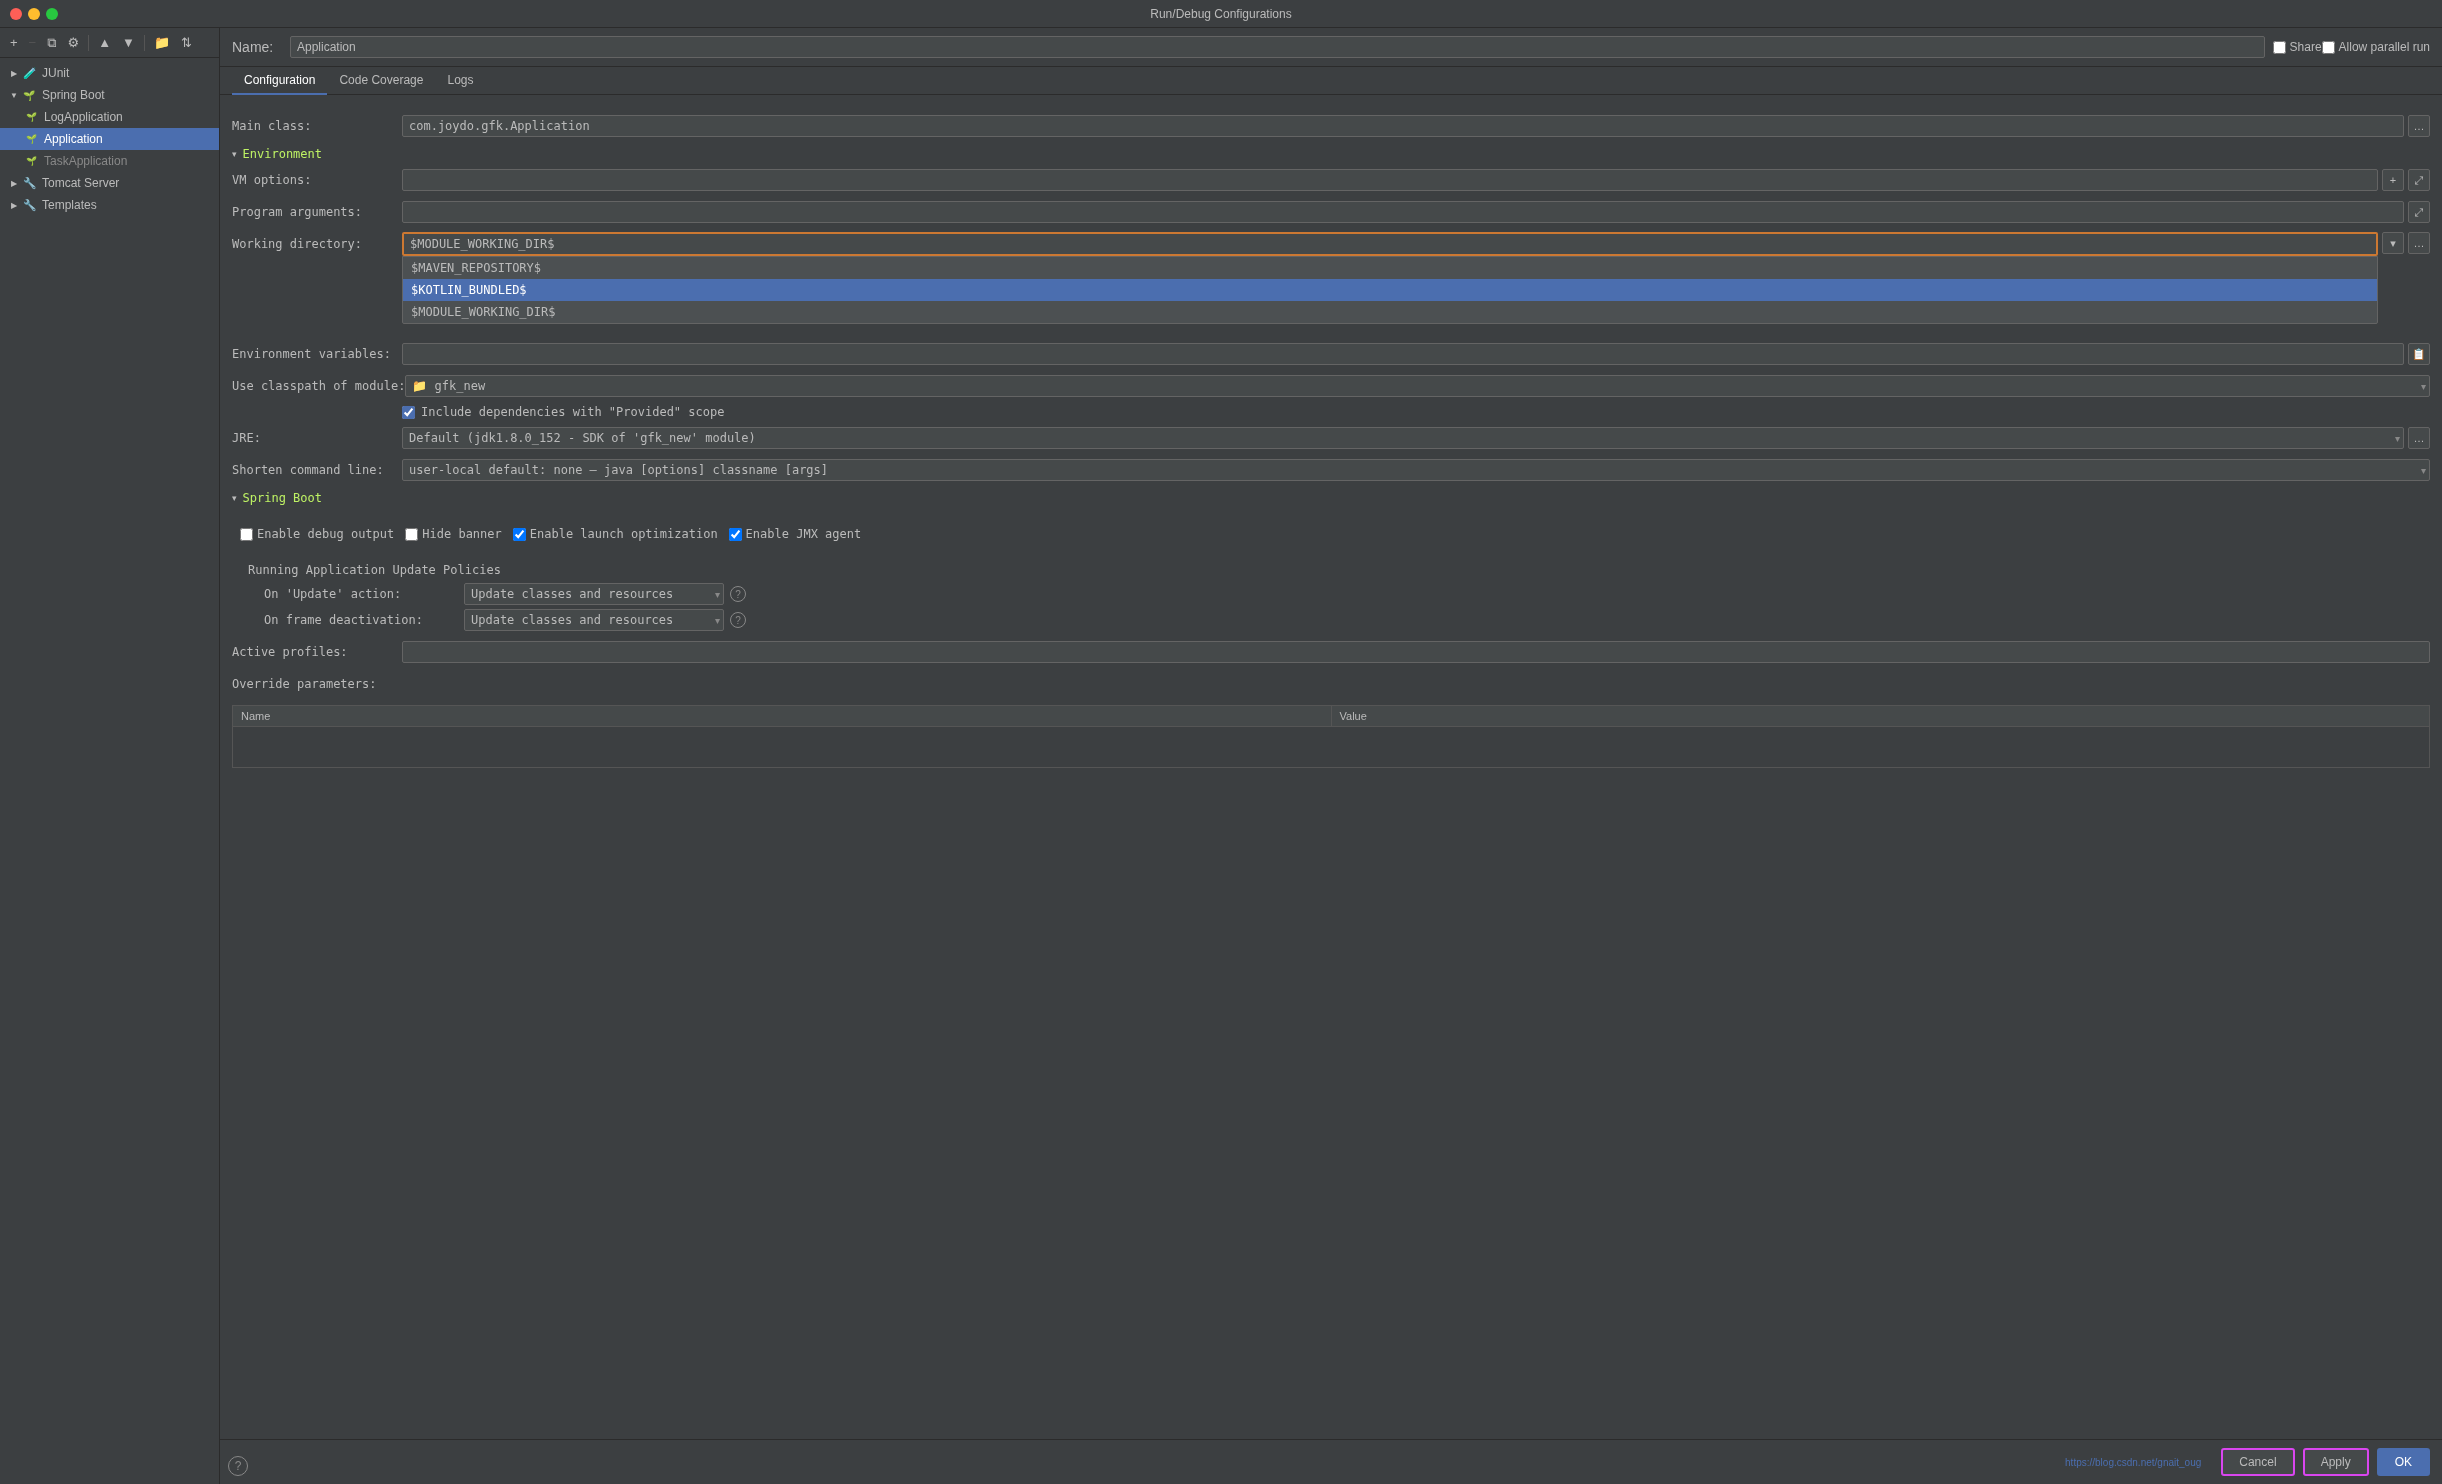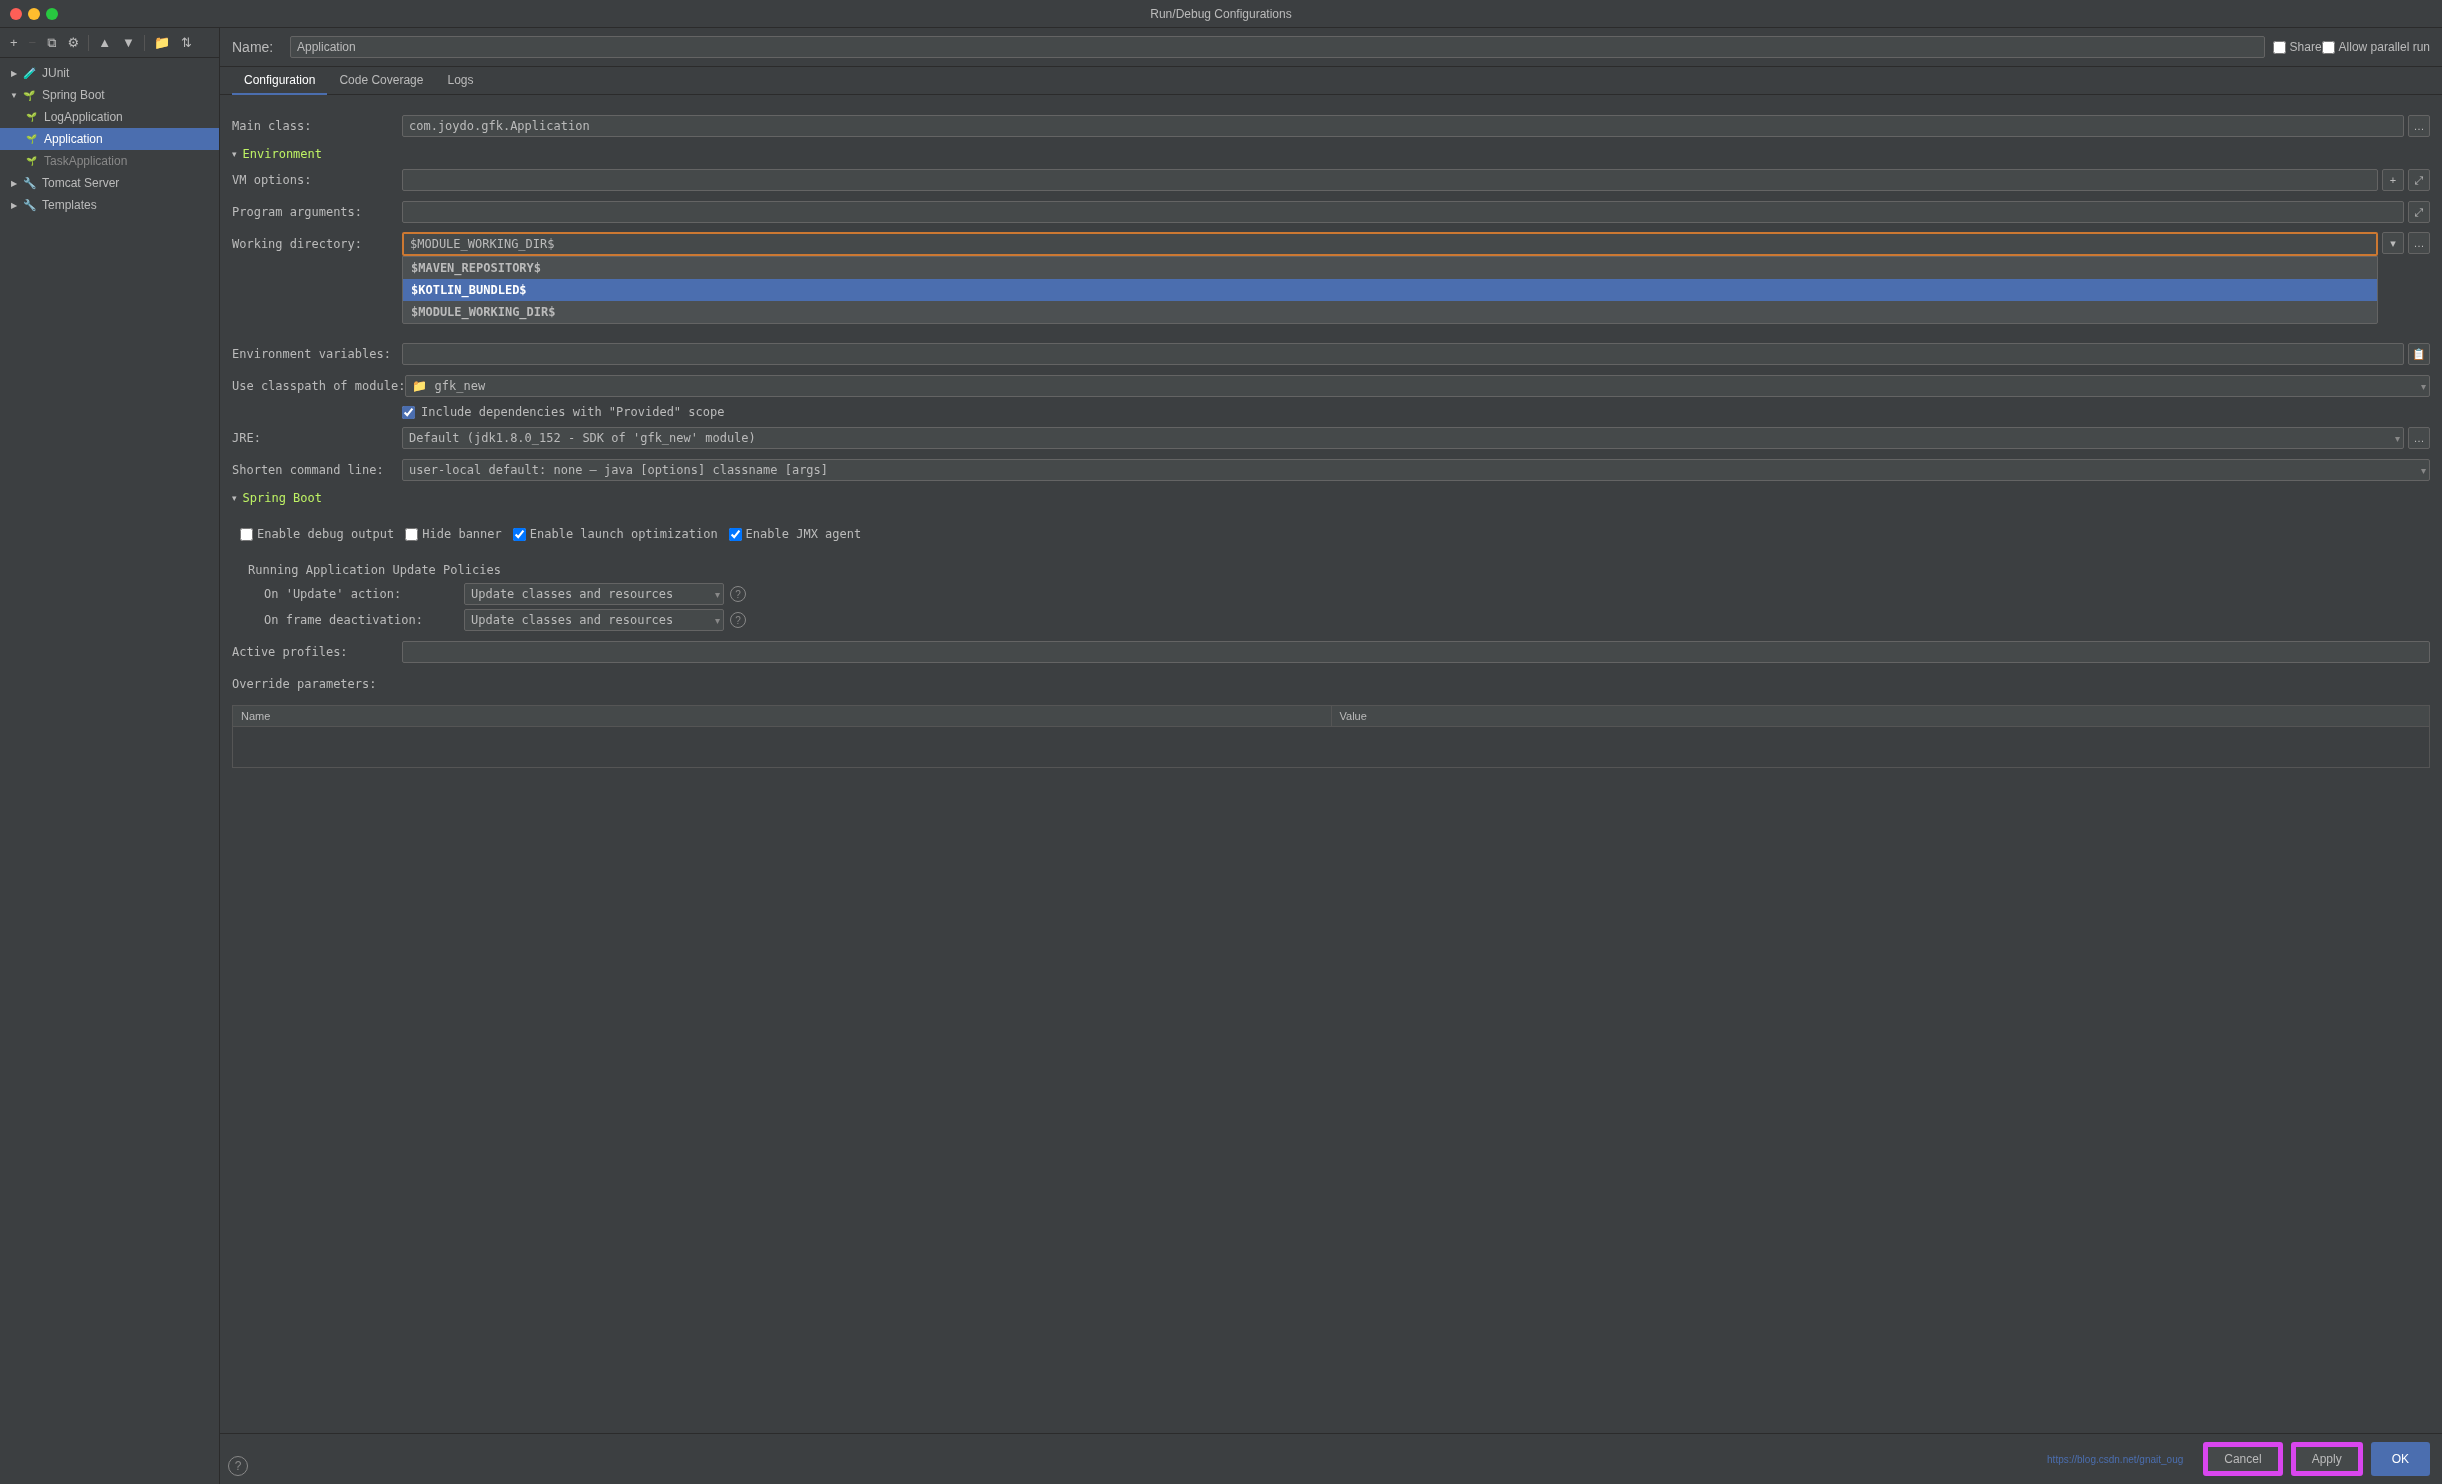--- a/index.html
+++ b/index.html
@@ -255,21 +255,20 @@
     }
     .autocomplete-list {
       position: absolute;
       top: 100%;
       left: 0;
       right: 0;
       background: #4c5052;
       border: 1px solid #646464;
       z-index: 100;
       border-radius: 0 0 2px 2px;
-      font-weight: bold;
     }
     .autocomplete-item {
       padding: 4px 8px;
       font-size: 12px;
       font-family: monospace;
       color: #bbbbbb;
       cursor: pointer;
     }
     .autocomplete-item.selected { background: #4b6eaf; color: #ffffff; }
 
@@ -363,21 +362,21 @@
       color: #4b6eaf;
       text-decoration: none;
       text-align: right;
       padding-right: 12px;
     }
     .btn {
       padding: 5px 16px;
       font-size: 12px;
       border-radius: 3px;
       cursor: pointer;
-      border: 5px solid #d946ef;
+      border: 2px solid #d946ef;
     }
     .btn-default {
       background: #45494a;
       color: #bbbbbb;
     }
     .btn-primary {
       background: #4b6eaf;
       color: #ffffff;
       border-color: #4b6eaf;
     }

